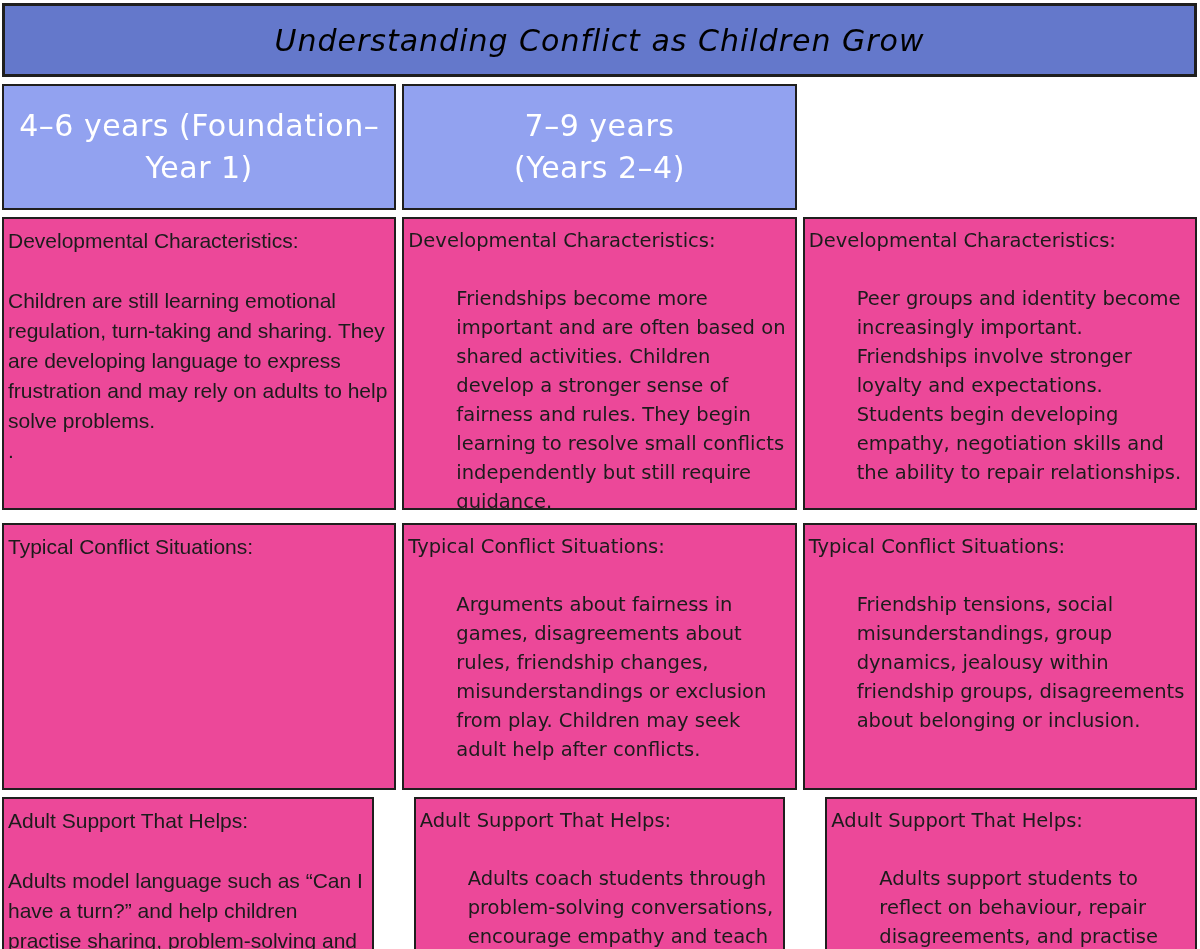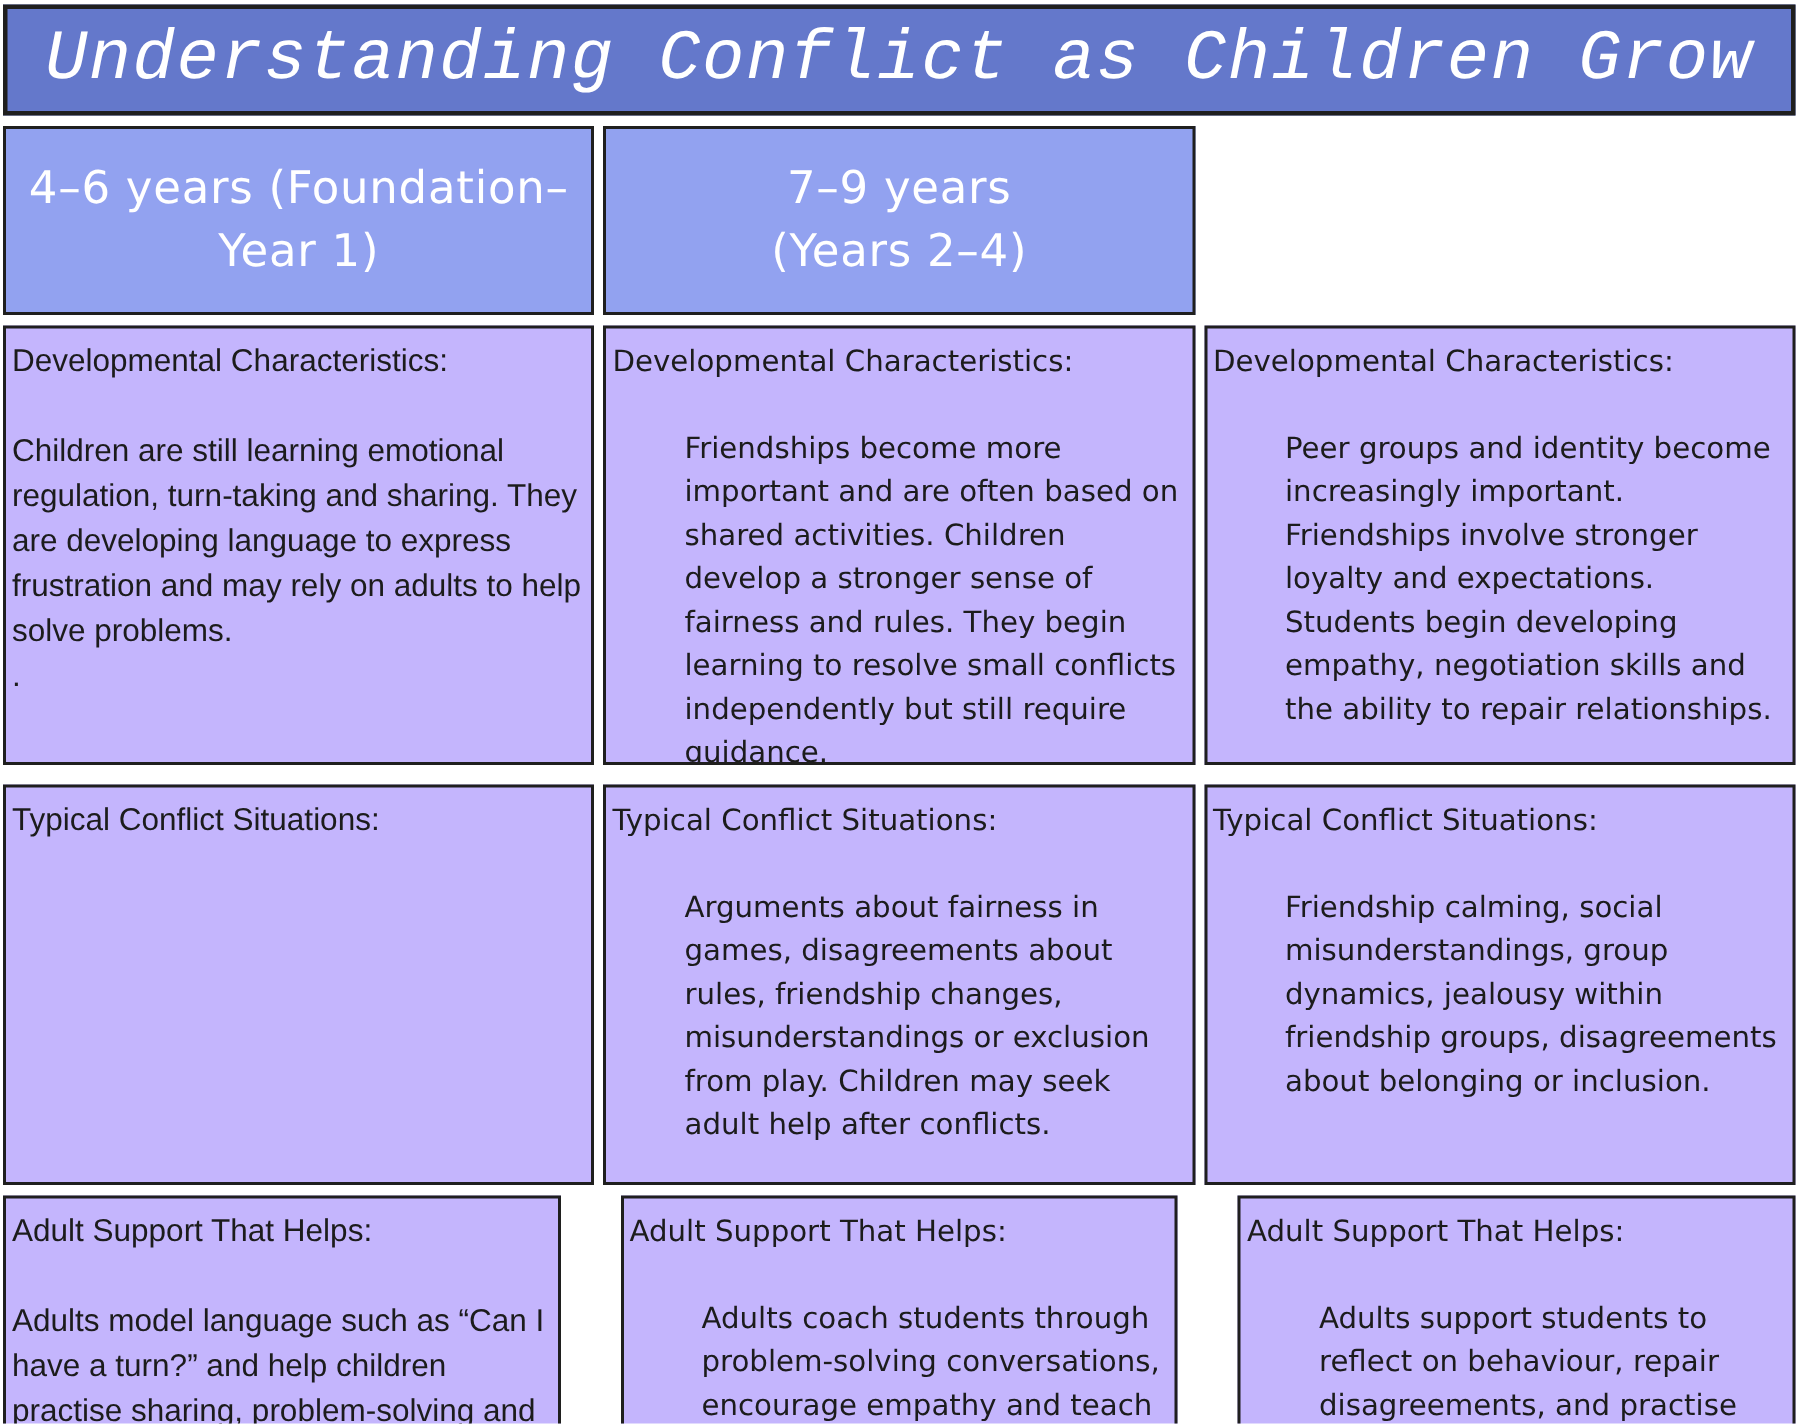--- a/index.html
+++ b/index.html
@@ -11,26 +11,25 @@
   }
   .page { width: 1200px; height: 949px; padding: 3px 3px 0 2px; }
 
   .title-bar {
     height: 74px;
     background: #6478cb;
     border: 3px solid #1f1f1e;
     display: flex; align-items: center; justify-content: center;
   }
   .title-bar .title-text {
-    color: #ffffff;
-    font-size: 47px;
+    color: #000000;
+    font-size: 30px;
     font-style: italic;
     letter-spacing: 1px;
     white-space: nowrap;
-    font-family: Liberation Mono, monospace;
   }
 
   .grid {
     display: grid;
     grid-template-columns: 1fr 1fr 1fr;
     column-gap: 6px;
   }
   .header-grid { margin-top: 7px; height: 126px; }
   .row-1 { margin-top: 7px;  height: 293px; }
   .row-2 { margin-top: 13px; height: 267px; }
@@ -42,21 +41,21 @@
     color: #ffffff;
     display: flex; align-items: center; justify-content: center;
     text-align: center;
     font-size: 30px;
     line-height: 1.4;
     white-space: pre-line;
     letter-spacing: 0.5px;
   }
 
   .cell {
-    background: #c4b5fd;
+    background: #ec4899;
     border: 2.5px solid #1f1f1e;
     color: #1c1c1c;
     padding: 7px 5px 5px 4px;
     overflow: hidden;
   }
   .cell .cell-label { white-space: pre-line; }
   .cell .cell-body  { white-space: pre-line; }
 
   
   .col-a { font-family: "Liberation Sans", sans-serif; font-size: 21px; line-height: 30px; }
@@ -100,21 +99,21 @@
   <div class="grid row-2">
     <div class="cell col-a">
       <div class="cell-label">Typical Conflict Situations:</div>
     </div>
     <div class="cell col-b">
       <div class="cell-label">Typical Conflict Situations:</div>
       <div class="cell-body">Arguments about fairness in games, disagreements about rules, friendship changes, misunderstandings or exclusion from play. Children may seek adult help after conflicts.</div>
     </div>
     <div class="cell col-b">
       <div class="cell-label">Typical Conflict Situations:</div>
-      <div class="cell-body">Friendship calming, social misunderstandings, group dynamics, jealousy within friendship groups, disagreements about belonging or inclusion.</div>
+      <div class="cell-body">Friendship tensions, social misunderstandings, group dynamics, jealousy within friendship groups, disagreements about belonging or inclusion.</div>
     </div>
   </div>
 
   <div class="grid row-3">
     <div class="cell col-a">
       <div class="cell-label">Adult Support That Helps:</div>
       <div class="cell-body">Adults model language such as “Can I have a turn?” and help children practise sharing, problem-solving and calming strategies. Teacher mediation is often required at this stage.</div>
     </div>
     <div class="cell col-b">
       <div class="cell-label">Adult Support That Helps:</div>

